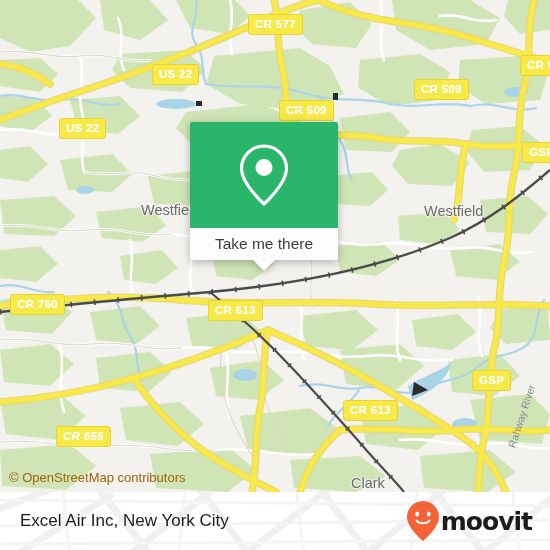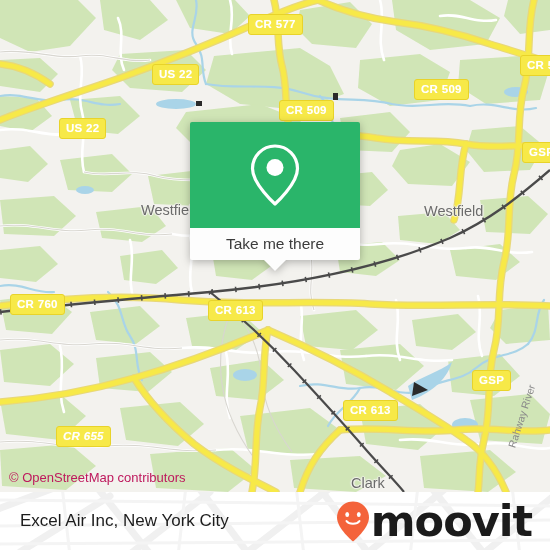--- a/index.html
+++ b/index.html
@@ -73,21 +73,21 @@
     font-size: 10.5px;
     white-space: nowrap;
     transform-origin: left top;
   }
 
   
   #popup {
     position: absolute;
     left: 190px;
     top: 122px;
-    width: 170px;
+    width: 148px;
     filter: drop-shadow(0 2px 4px rgba(0,0,0,0.28));
     text-align: center;
   }
 
   #popup-top {
     background: #2ab56a;
     height: 106px;
     border-radius: 2px 2px 0 0;
     display: flex;
     align-items: center;
@@ -120,21 +120,21 @@
     border-left: 11px solid transparent;
     border-right: 11px solid transparent;
     border-top: 11px solid #fdfdfd;
   }
 
   
   #osm-attrib {
     position: absolute;
     left: 9px;
     top: 470px;
-    color: #be185d;
+    color: #a16207;
     font-size: 13px;
     font-family: "Liberation Sans", sans-serif;
     white-space: nowrap;
   }
 
   
   #footer {
     position: absolute;
     left: 0;
     top: 492px;
@@ -167,21 +167,21 @@
     right: 18px;
     top: 50%;
     transform: translateY(-50%);
     display: flex;
     align-items: center;
     gap: 1px;
   }
 
   #brand-word {
     color: #1b1b1b;
-    font-size: 43px;
+    font-size: 25px;
     font-family: "DejaVu Sans", sans-serif;
     font-weight: bold;
     letter-spacing: -1px;
     line-height: 1;
   }
 </style>
 </head>
 <body>
 
 <div id="app">

